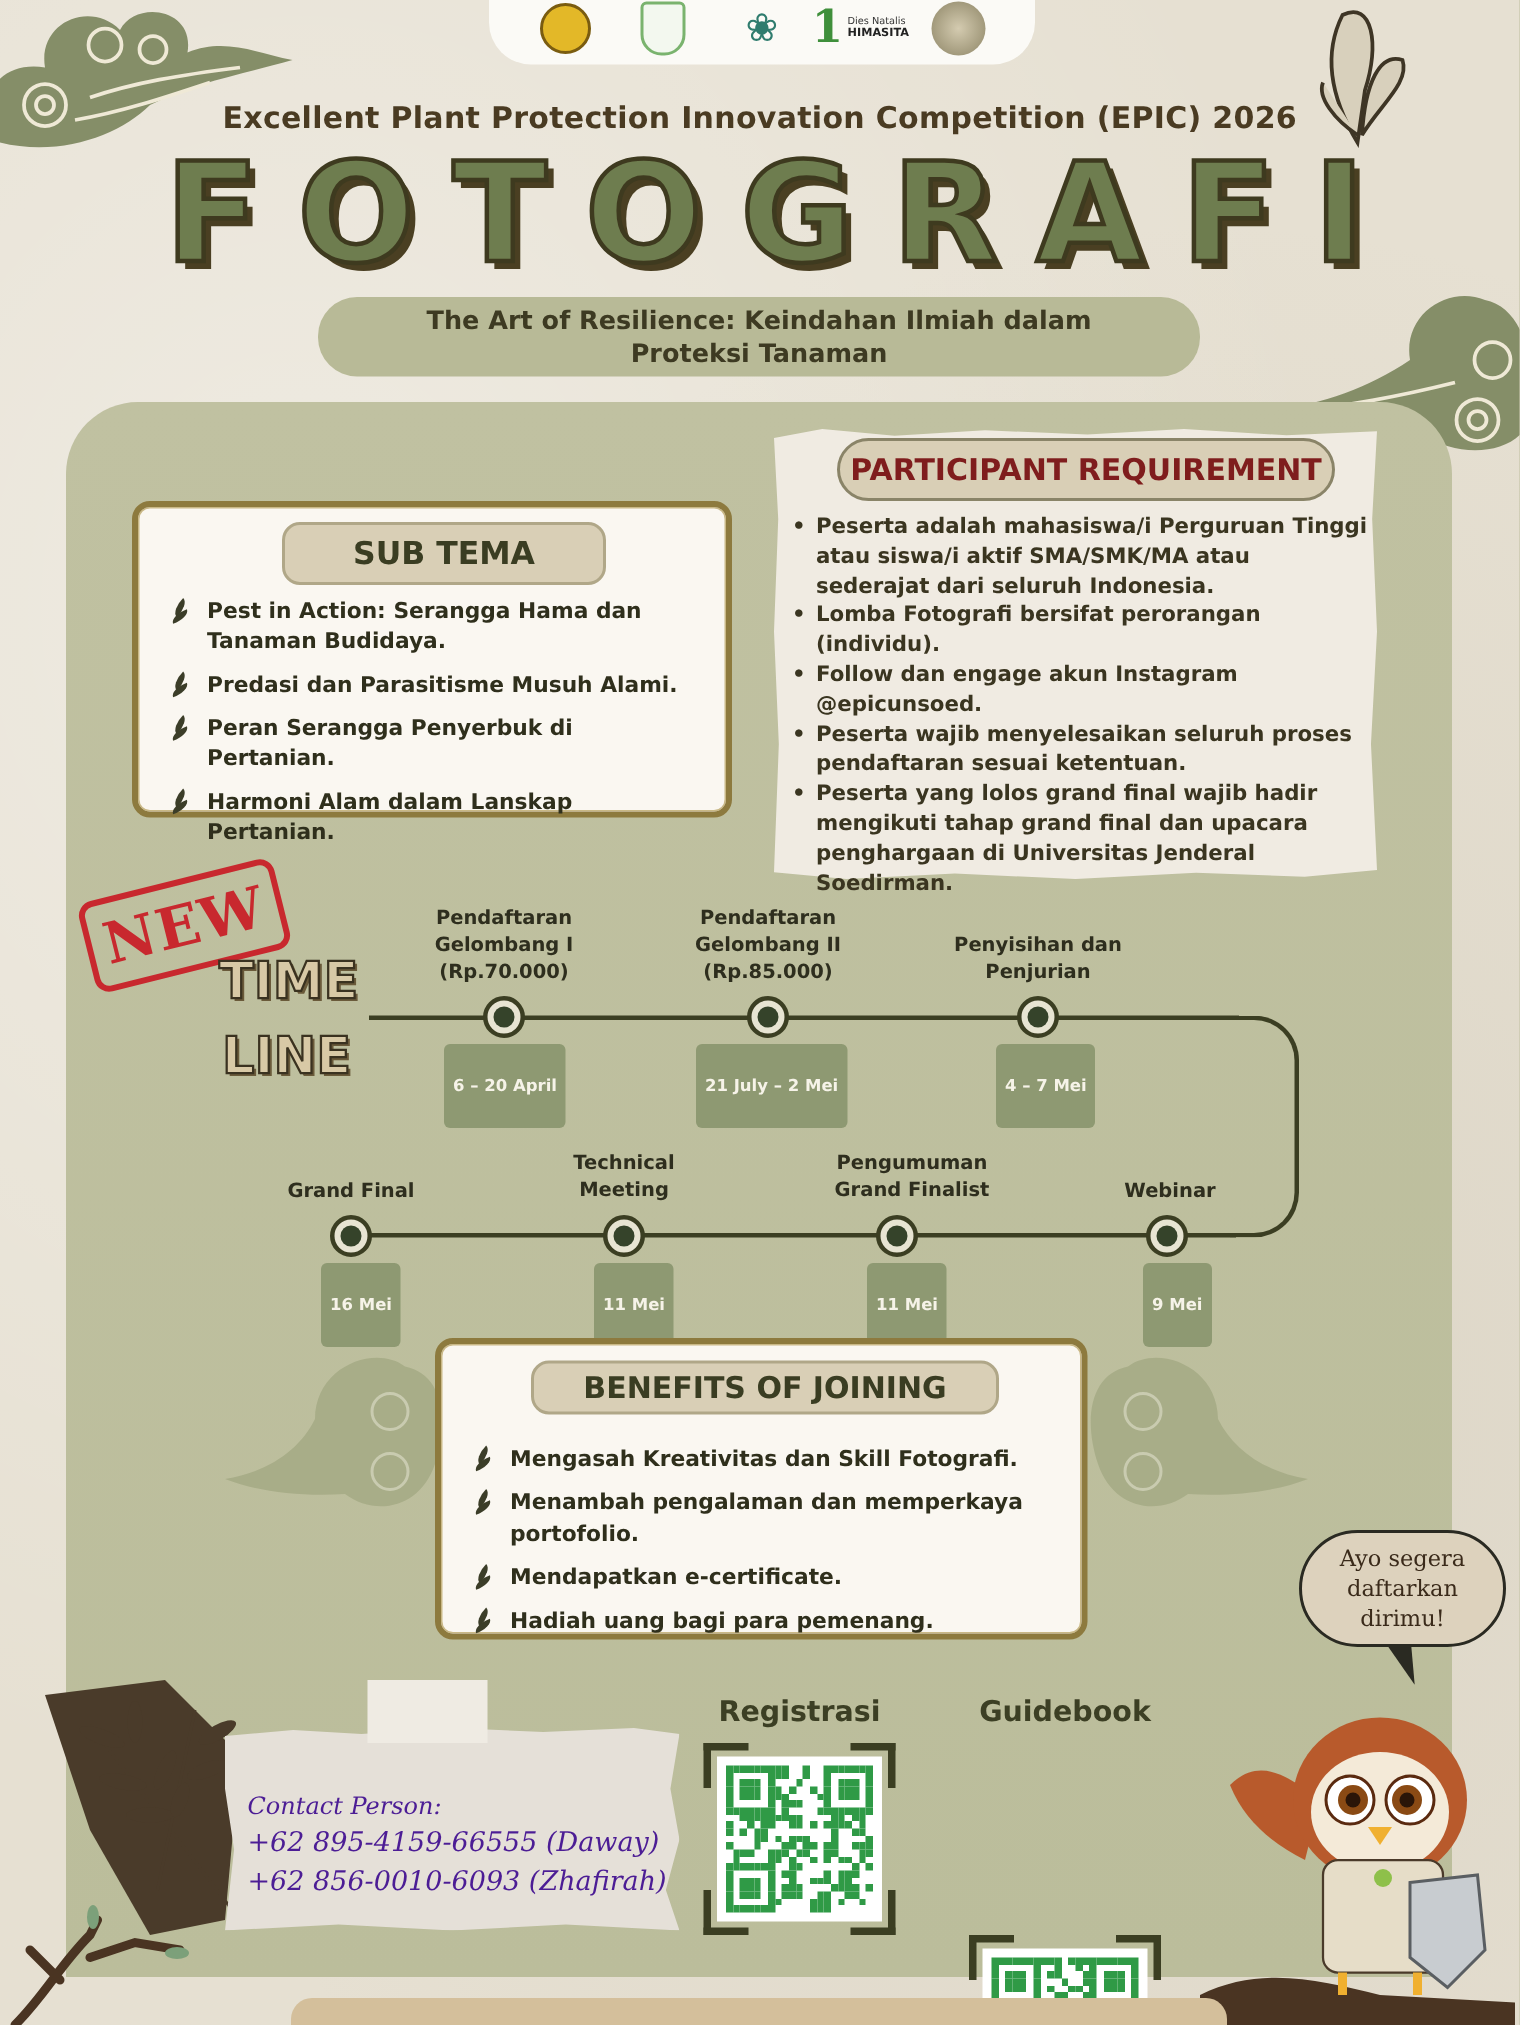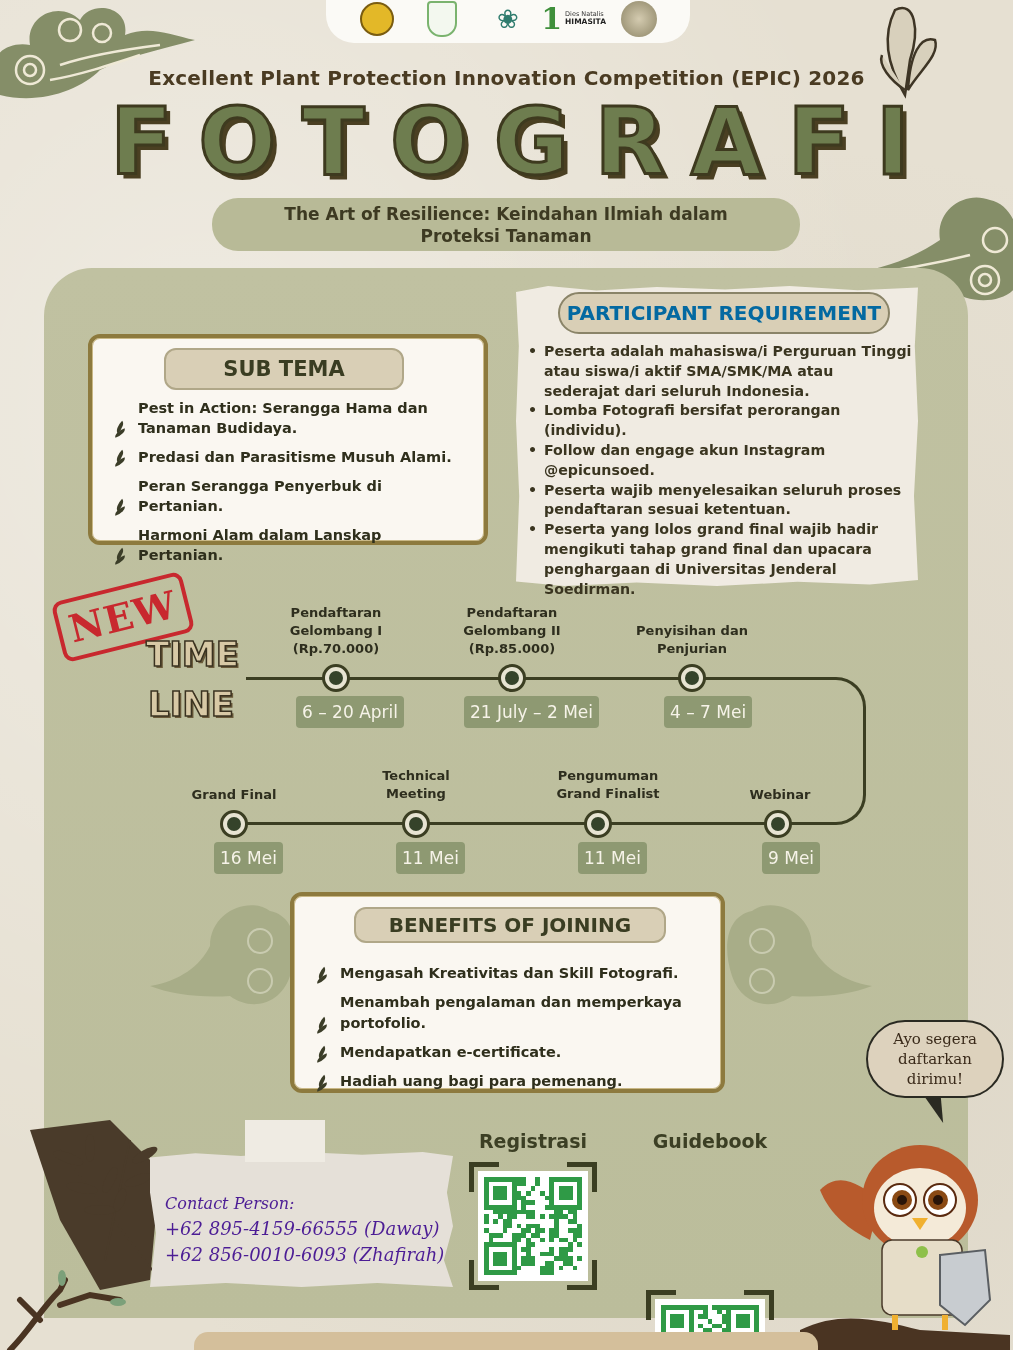--- a/index.html
+++ b/index.html
@@ -63,43 +63,43 @@
   
   .card {
     background: #faf7f1; border: 4px solid #8d7a3e; border-radius: 12px;
     box-shadow: 0 0 0 1px #c9b886 inset;
   }
   .pill-head {
     background: #d9cfb6; border: 2px solid #b0a788; border-radius: 12px;
     font-weight: bold; color: #3a3d22; text-align: center;
   }
   .leaf-list { list-style: none; }
-  .leaf-list li { display: flex; align-items: flex-end; gap: 10px; font-weight: bold; color: #2f2f1c; }
+  .leaf-list li { display: flex; align-items: flex-start; gap: 10px; font-weight: bold; color: #2f2f1c; }
   .leaf-icon { flex: 0 0 16px; width: 16px; height: 16px; position: relative; margin-top: 2px; }
   .leaf-icon::before, .leaf-icon::after {
     content:""; position:absolute; width: 12px; height: 6px; background: #3b3d28;
     border-radius: 100% 0 100% 0;
   }
   .leaf-icon::before { left: 2px; top: 2px; transform: rotate(-45deg); }
   .leaf-icon::after  { left: 2px; top: 8px; transform: rotate(-20deg); }
 
   .subtema { left: 88px; top: 334px; width: 400px; height: 211px; }
-  .subtema .pill-head { position:absolute; left: 72px; top: 10px; width: 240px; height: 42px; line-height: 38px; font-size: 21px; }
+  .subtema .pill-head { position:absolute; left: 96px; top: 10px; width: 216px; height: 42px; line-height: 38px; font-size: 21px; }
   .subtema ul { position:absolute; left: 20px; top: 60px; right: 16px; }
   .subtema li { font-size: 14.5px; line-height: 20px; margin-bottom: 9px; }
 
   .req-paper {
     left: 516px; top: 286px; width: 402px; height: 300px;
     background: #f0ebe2;
     clip-path: polygon(0 2%, 8% 0, 20% 1.5%, 35% 0.3%, 52% 1.2%, 68% 0, 85% 1.4%, 100% 0.5%, 99.2% 20%, 100% 45%, 99% 70%, 100% 98%, 88% 99.5%, 70% 98.6%, 50% 100%, 30% 98.8%, 12% 100%, 0 98.5%, 0.8% 70%, 0 45%, 0.7% 20%);
   }
   .req-head {
     left: 558px; top: 292px; width: 332px; height: 42px;
     background: #d9cfb6; border: 2px solid #8a8468; border-radius: 22px;
-    font-size: 20px; font-weight: bold; color: #0369a1; text-align:center; line-height: 38px;
+    font-size: 20px; font-weight: bold; color: #7f1d1d; text-align:center; line-height: 38px;
   }
   .req-list { left: 528px; top: 342px; width: 384px; list-style: none; }
   .req-list li { position: relative; padding-left: 16px; font-size: 14.2px; font-weight: bold; line-height: 19.8px; color: #3a3520; }
   .req-list li::before { content: "•"; position:absolute; left: 0; top: 0; }
 
   
   .stamp {
     left: 56px; top: 586px; width: 134px; height: 62px;
     border: 4px solid #c8282e; border-radius: 10px; transform: rotate(-14deg);
     color: #c8282e; font-family: "DejaVu Serif", serif; font-weight: bold; font-size: 38px; line-height: 54px; text-align: center;
@@ -110,22 +110,22 @@
     -webkit-text-stroke: 1.5px #3a3220; text-shadow: 2px 2px 0 #6a5a3a;
   }
   .tl-line { background: #3b3e22; height: 3px; }
   .tl-node {
     width: 28px; height: 28px; border-radius: 50%; border: 3px solid #3b3e22; background: #e7e4d2;
     display:flex; align-items:center; justify-content:center;
   }
   .tl-node span { width: 14px; height: 14px; border-radius: 50%; background: #35432a; }
   .tl-label { font-size: 13px; font-weight: bold; color: #2e2e1e; text-align: center; line-height: 18px; width: 160px; }
   .tl-date {
-    background: #8e9972; color: #f6f3e8; font-size: 17px; font-weight: normal; border-radius: 4px;
-    padding: 8px 6px; white-space: nowrap; line-height: 16px;
+    background: #8e9972; color: #f6f3e8; font-size: 11px; font-weight: bold; border-radius: 4px;
+    padding: 20px 6px; white-space: nowrap; line-height: 16px;
   }
   .tl-curve {
     left: 820px; top: 677px; width: 46px; height: 148px;
     border: 3px solid #3b3e22; border-left: none; border-radius: 0 30px 30px 0;
   }
 
   
   .benefits { left: 290px; top: 892px; width: 435px; height: 201px; }
   .benefits .pill-head { position:absolute; left: 60px; top: 11px; width: 312px; height: 36px; line-height: 32px; font-size: 20px; }
   .benefits ul { position:absolute; left: 20px; top: 67px; right: 12px; }

